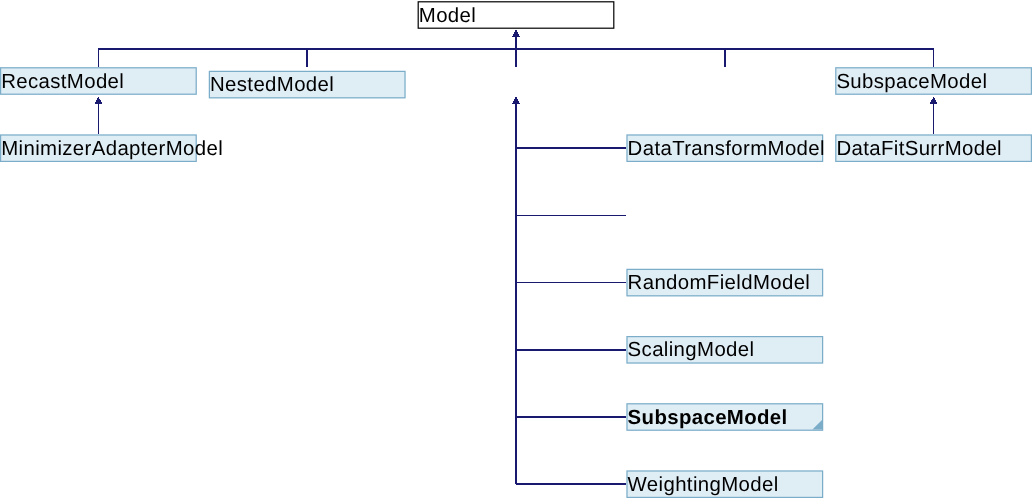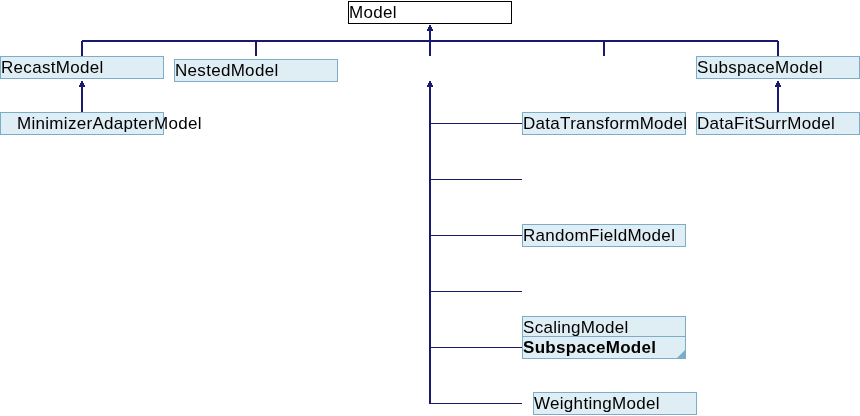--- a/index.html
+++ b/index.html
@@ -90,31 +90,31 @@
   <div class="node root" style="left:348px; top:1px;">Model</div>
 
   <div class="node" style="left:0px; top:56px;">RecastModel</div>
 
   <div class="node" style="left:174px; top:59px;">NestedModel</div>
 
 
 
   <div class="node" style="left:696px; top:56px;">SubspaceModel</div>
 
-  <div class="node" style="left:0px; top:112px;padding-left:16px;">MinimizerAdapterModel</div>
+  <div class="node" style="left:0px; top:112px;">MinimizerAdapterModel</div>
 
   <div class="node" style="left:522px; top:112px;">DataTransformModel</div>
 
   <div class="node" style="left:696px; top:112px;">DataFitSurrModel</div>
 
 
   <div class="node" style="left:522px; top:224px;">RandomFieldModel</div>
 
-  <div class="node" style="left:522px; top:280px;margin-top:36px;">ScalingModel</div>
+  <div class="node" style="left:522px; top:280px;">ScalingModel</div>
 
   <div class="node" style="left:522px; top:336px;font-weight:bold;">
     <span>SubspaceModel</span>
     <span class="corner"></span>
   </div>
 
-  <div class="node" style="left:522px; top:392px;margin-left:11px;">WeightingModel</div>
+  <div class="node" style="left:522px; top:392px;">WeightingModel</div>
 
 </div>
 
 </body></html>

